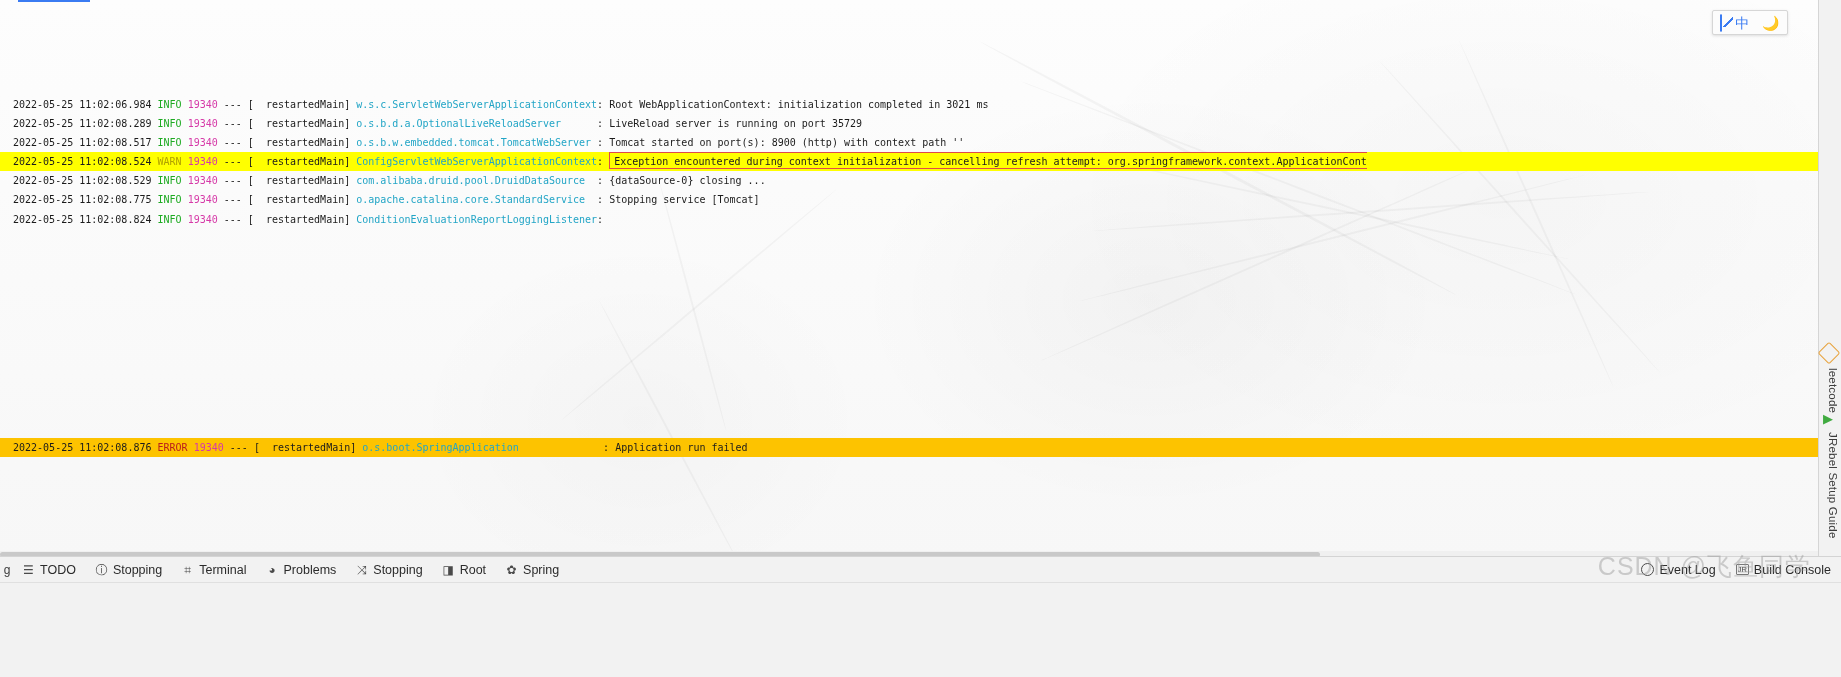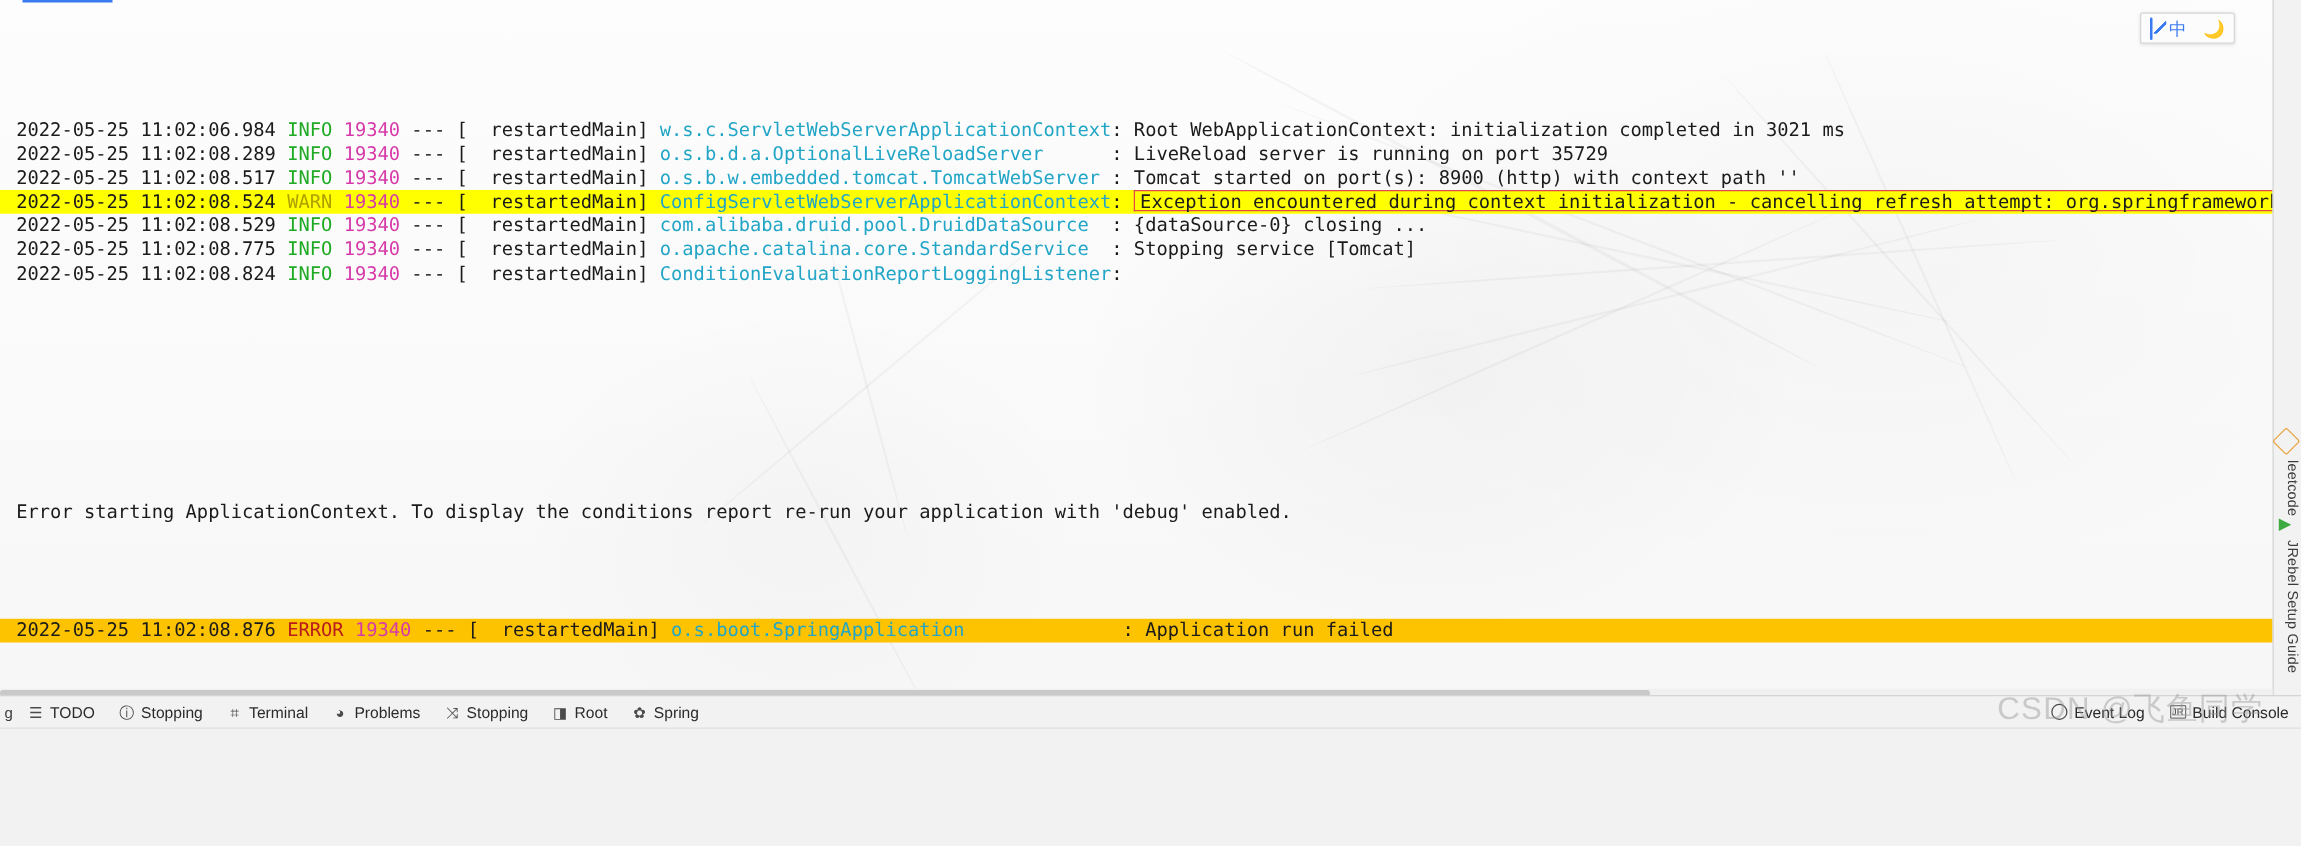--- a/index.html
+++ b/index.html
@@ -32,21 +32,21 @@
     border-radius: 50%;
   }
 
   
   #console {
     position: absolute;
     left: 0; top: 0;
     width: 1841px; height: 557px;
     z-index: 2;
     overflow: hidden;
-    font-size: 15px;
+    font-size: 10px;
     line-height: 19.05px;
     color: #1b1b1b;
     white-space: pre;
     letter-spacing: 0px;
   }
   .gutter {
     position: absolute;
     left: 0; top: 0;
     width: 13px; height: 557px;
     background: transparent;
@@ -298,21 +298,20 @@
     
   </div>
 
   
   <div id="log-lines"><div class="line"><span class="t-ts">2022-05-25 11:02:06.984</span><span class="t-plain"> </span><span class="t-info">INFO</span><span class="t-plain"> </span><span class="t-pid">19340</span><span class="t-plain"> </span><span class="t-sep">--- [</span><span class="t-thread">  restartedMain]</span><span class="t-plain"> </span><span class="t-logger">w.s.c.ServletWebServerApplicationContext</span><span class="t-plain">: </span><span class="t-msg">Root WebApplicationContext: initialization completed in 3021 ms</span></div><div class="line"><span class="t-ts">2022-05-25 11:02:08.289</span><span class="t-plain"> </span><span class="t-info">INFO</span><span class="t-plain"> </span><span class="t-pid">19340</span><span class="t-plain"> </span><span class="t-sep">--- [</span><span class="t-thread">  restartedMain]</span><span class="t-plain"> </span><span class="t-logger">o.s.b.d.a.OptionalLiveReloadServer      </span><span class="t-plain">: </span><span class="t-msg">LiveReload server is running on port 35729</span></div><div class="line"><span class="t-ts">2022-05-25 11:02:08.517</span><span class="t-plain"> </span><span class="t-info">INFO</span><span class="t-plain"> </span><span class="t-pid">19340</span><span class="t-plain"> </span><span class="t-sep">--- [</span><span class="t-thread">  restartedMain]</span><span class="t-plain"> </span><span class="t-logger">o.s.b.w.embedded.tomcat.TomcatWebServer </span><span class="t-plain">: </span><span class="t-msg">Tomcat started on port(s): 8900 (http) with context path ''</span></div><div class="line hl-warn"><span class="t-ts">2022-05-25 11:02:08.524</span><span class="t-plain"> </span><span class="t-warn">WARN</span><span class="t-plain"> </span><span class="t-pid">19340</span><span class="t-plain"> </span><span class="t-sep">--- [</span><span class="t-thread">  restartedMain]</span><span class="t-plain"> </span><span class="t-logger">ConfigServletWebServerApplicationContext</span><span class="t-plain">: </span><span class="redbox-warn t-msg">Exception encountered during context initialization - cancelling refresh attempt: org.springframework.context.ApplicationCont</span></div><div class="line"><span class="t-ts">2022-05-25 11:02:08.529</span><span class="t-plain"> </span><span class="t-info">INFO</span><span class="t-plain"> </span><span class="t-pid">19340</span><span class="t-plain"> </span><span class="t-sep">--- [</span><span class="t-thread">  restartedMain]</span><span class="t-plain"> </span><span class="t-logger">com.alibaba.druid.pool.DruidDataSource  </span><span class="t-plain">: </span><span class="t-msg">{dataSource-0} closing ...</span></div><div class="line"><span class="t-ts">2022-05-25 11:02:08.775</span><span class="t-plain"> </span><span class="t-info">INFO</span><span class="t-plain"> </span><span class="t-pid">19340</span><span class="t-plain"> </span><span class="t-sep">--- [</span><span class="t-thread">  restartedMain]</span><span class="t-plain"> </span><span class="t-logger">o.apache.catalina.core.StandardService  </span><span class="t-plain">: </span><span class="t-msg">Stopping service [Tomcat]</span></div><div class="line"><span class="t-ts">2022-05-25 11:02:08.824</span><span class="t-plain"> </span><span class="t-info">INFO</span><span class="t-plain"> </span><span class="t-pid">19340</span><span class="t-plain"> </span><span class="t-sep">--- [</span><span class="t-thread">  restartedMain]</span><span class="t-plain"> </span><span class="t-logger">ConditionEvaluationReportLoggingListener</span><span class="t-plain">: </span><span class="t-msg"></span></div></div>
 
   
   <div class="line">&nbsp;</div>
 
   
-  <div class="line"><span class="t-plain">Error starting ApplicationContext. To display the conditions report re-run your application with 'debug' enabled.</span></div>
 
   
   <div class="line hl-error"><span class="t-ts">2022-05-25 11:02:08.876</span><span class="t-plain"> </span><span class="t-error">ERROR</span><span class="t-plain"> </span><span class="t-pid">19340</span><span class="t-plain"> </span><span class="t-sep">--- [</span><span class="t-thread">  restartedMain]</span><span class="t-plain"> </span><span class="t-logger">o.s.boot.SpringApplication              </span><span class="t-plain">: </span><span class="t-msg">Application run failed</span></div>
 
   
   
 
   
   
 

